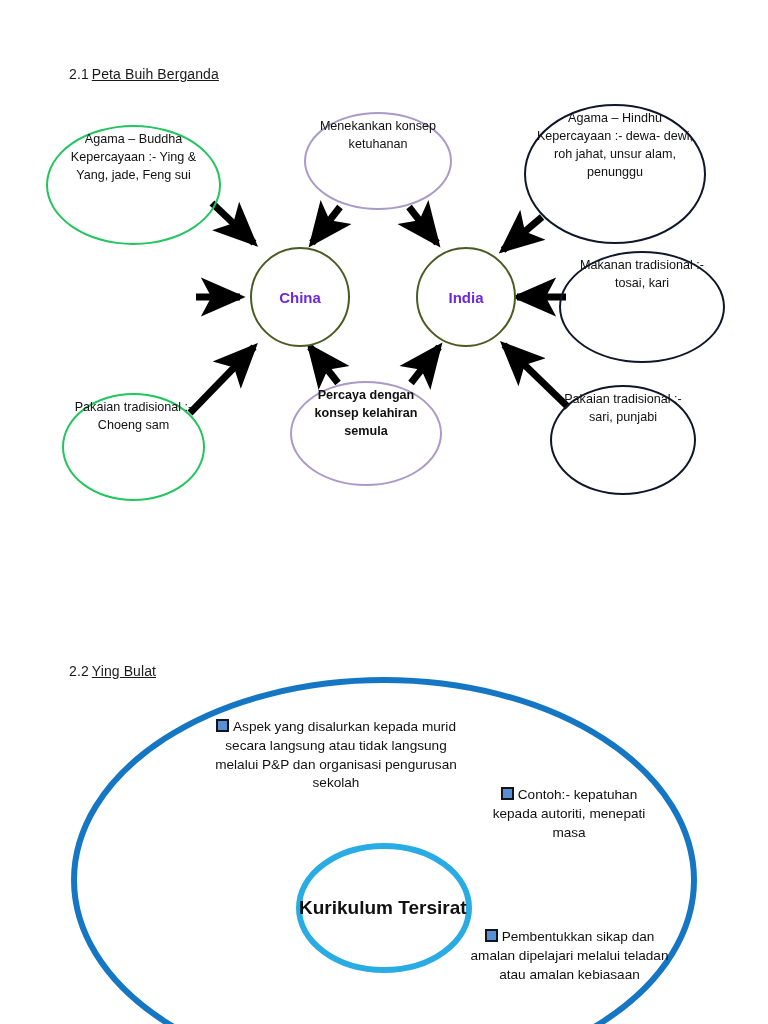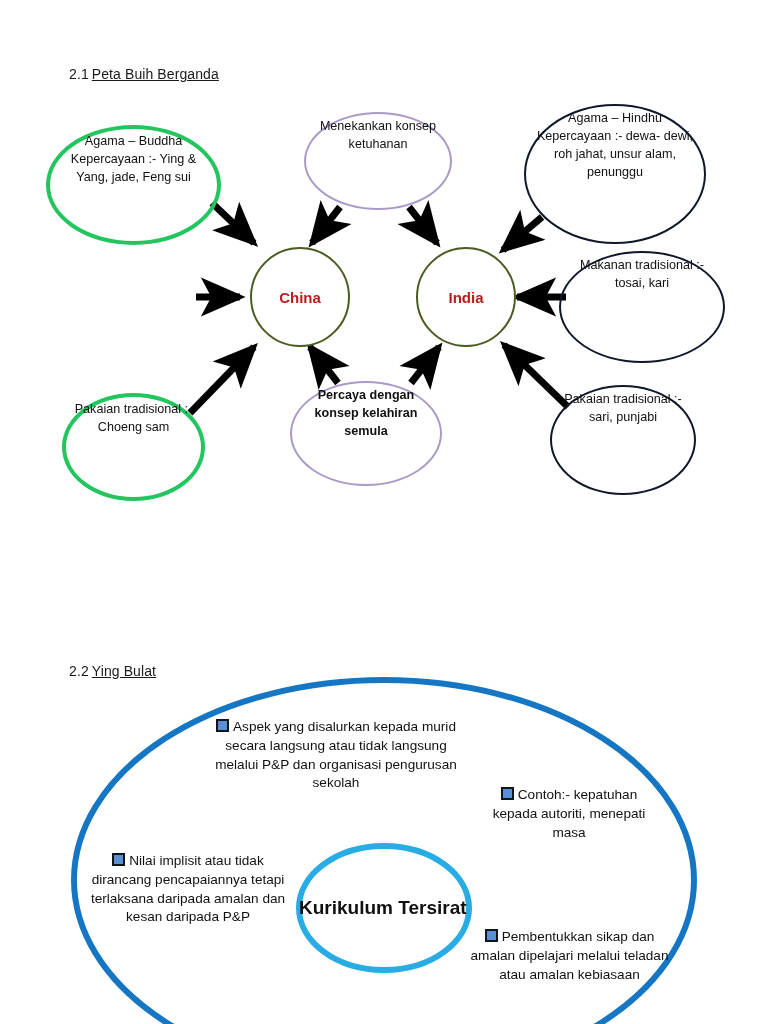--- a/index.html
+++ b/index.html
@@ -43,35 +43,35 @@
     align-items: flex-start;
     justify-content: center;
     text-align: center;
     border-radius: 50%;
     background: transparent;
     font-size: 12.6px;
     line-height: 1.42;
     color: #111111;
     padding: 4px 8px;
   }
-  .bub-orange { border: 4px solid #22c55e; }
+  .bub-orange { border: 2px solid #22c55e; }
   .bub-purple { border: 2px solid #a99ac8; }
   .bub-green  { border: 2px solid #0f172a; }
 
   .core {
     position: absolute;
     border-radius: 50%;
     border: 2.5px solid #4a5c22;
     background: #ffffff;
     display: flex;
     align-items: center;
     justify-content: center;
     font-weight: bold;
     font-size: 15px;
-    color: #b91c1c;
+    color: #6d28d9;
     z-index: 3;
   }
 
   
   #circle-map {
     position: absolute;
     left: 0; top: 648px;
     width: 768px; height: 376px;
   }
   #circle-svg {
@@ -192,22 +192,19 @@
     </div>
 
     <div class="cm-text" style="left:206px; top:70px; width:260px;">
       <span class="marker"></span><span>Aspek yang disalurkan kepada murid secara langsung atau tidak langsung melalui P&amp;P dan organisasi pengurusan sekolah</span>
     </div>
 
     <div class="cm-text" style="left:485px; top:138px; width:168px;">
       <span class="marker"></span><span>Contoh:- kepatuhan kepada autoriti, menepati masa</span>
     </div>
 
-    <div class="cm-text" style="left:90px; top:204px; width:196px;">
-      <span class="marker"></span><span>Nilai implisit atau tidak dirancang pencapaiannya tetapi terlaksana daripada amalan dan kesan daripada P&amp;P</span>
-    </div>
 
     <div class="cm-text" style="left:466px; top:280px; width:207px;">
       <span class="marker"></span><span>Pembentukkan sikap dan amalan dipelajari melalui teladan atau amalan kebiasaan</span>
     </div>
   </div>
 
 </div>
 
 </body></html>

